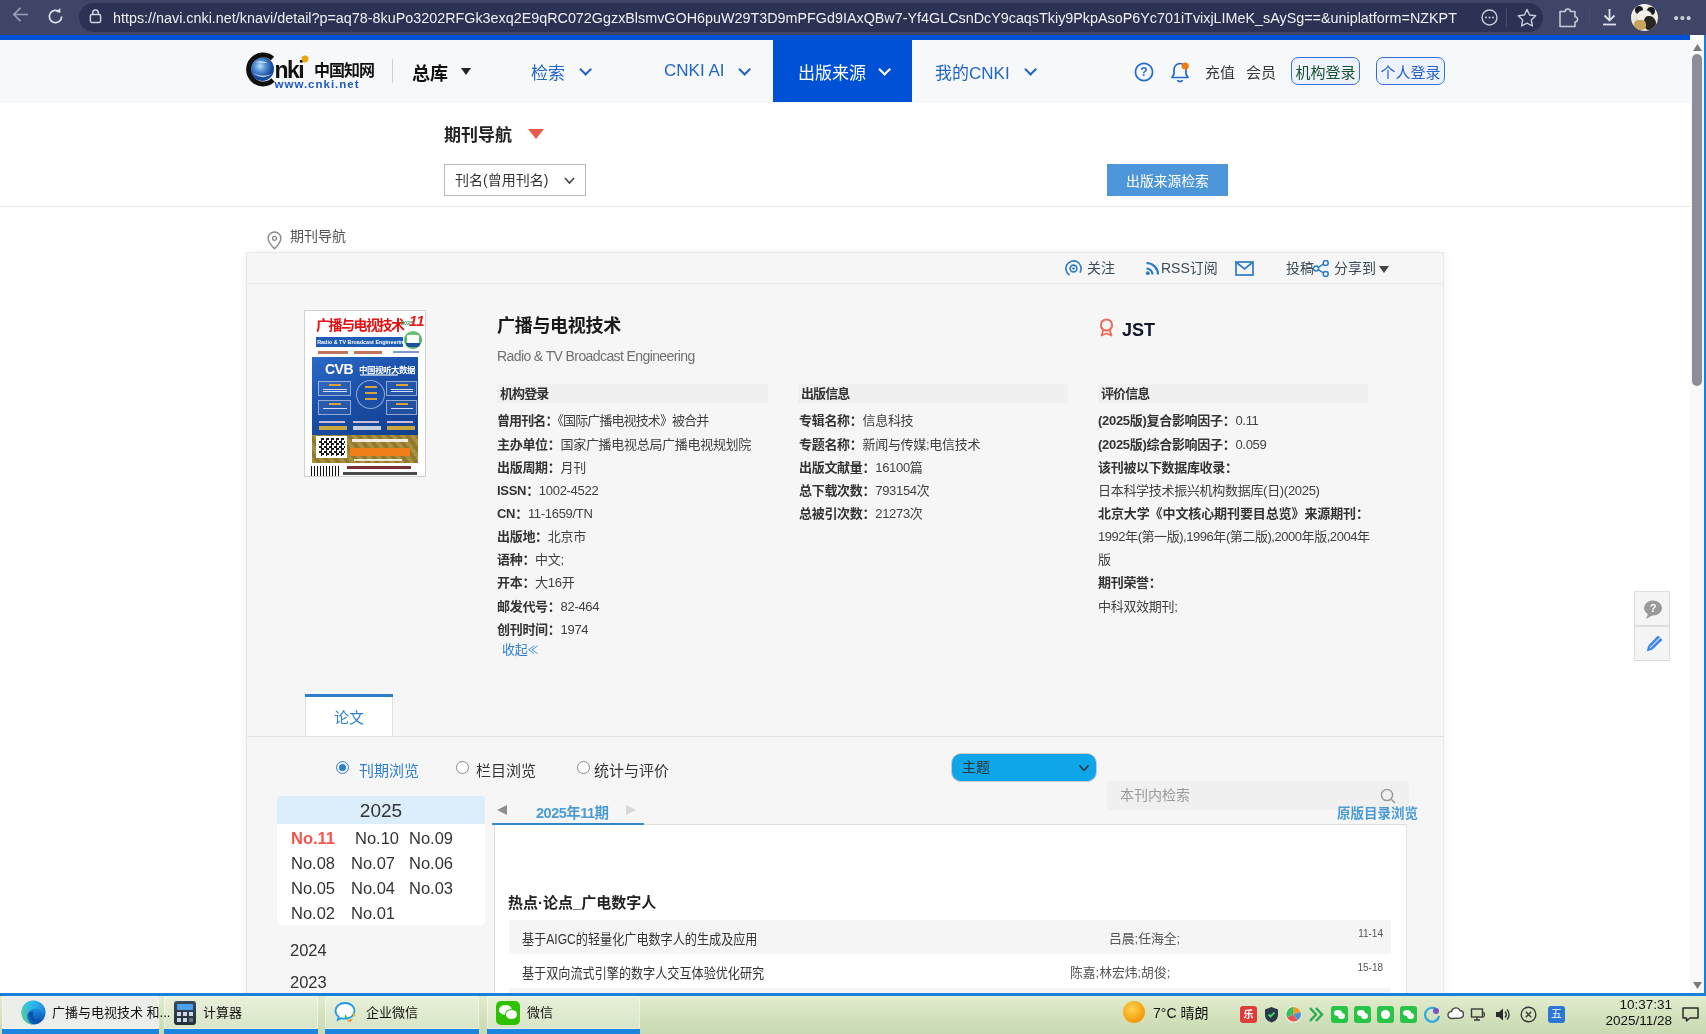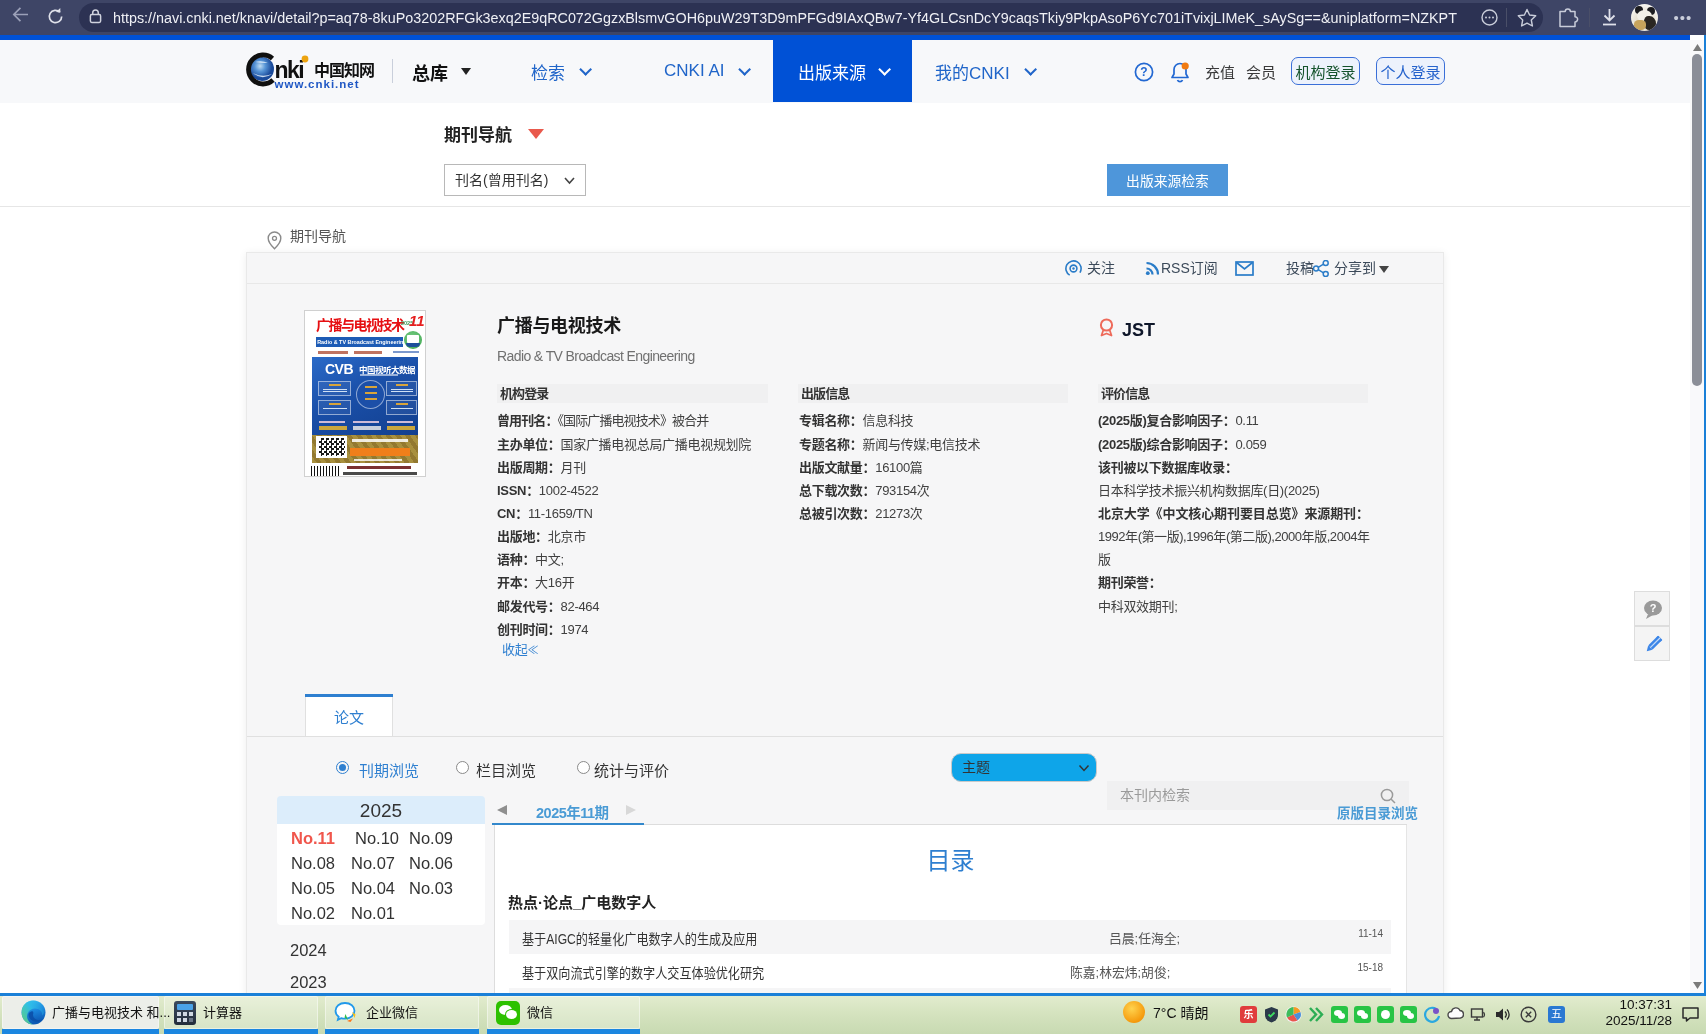--- a/index.html
+++ b/index.html
@@ -314,21 +314,20 @@
   <div class="abs" style="left:43px;top:688px;font-size:16.5px;color:#333;">2024</div>
   <div class="abs" style="left:43px;top:720px;font-size:16.5px;color:#333;">2023</div>
 
   <div class="abs" style="left:250px;top:551.5px;width:0;height:0;border-top:5.5px solid transparent;border-bottom:5.5px solid transparent;border-right:10px solid #8f8f8f;"></div>
   <div class="abs" style="left:289px;top:548px;font-size:14.5px;letter-spacing:-0.5px;font-weight:bold;color:#4a9bd5;">2025年11期</div>
   <div class="abs" style="left:379px;top:551.5px;width:0;height:0;border-top:5.5px solid transparent;border-bottom:5.5px solid transparent;border-left:10px solid #d8d8d8;"></div>
   <div class="abs" style="left:1090px;top:549px;font-size:13.5px;font-weight:bold;color:#4a9bd5;">原版目录浏览</div>
   <div class="abs" style="left:245px;top:570px;width:152px;height:2px;background:#3388cc;"></div>
   <div class="abs" style="left:397px;top:571px;width:763px;height:1px;background:#ddd;"></div>
   <div class="abs" style="left:247px;top:572px;width:913px;height:440px;background:#fff;border-left:1px solid #ddd;border-right:1px solid #e5e5e5;"></div>
-  <div class="abs" style="left:0;top:588px;width:1407px;left:247px;text-align:center;font-size:24px;color:#2e7fd0;width:913px;">目录</div>
   <div class="abs" style="left:261px;top:638px;font-size:15px;font-weight:bold;color:#222;">热点·论点_广电数字人</div>
   <div class="abs" style="left:262px;top:667px;width:882px;height:34px;background:#f5f5f6;"></div>
   <div class="abs arttitle" style="left:275px;top:674.5px;">基于AIGC的轻量化广电数字人的生成及应用</div>
   <div class="abs artauth" style="left:823px;top:674.5px;margin-left:39px;">吕晨;任海全;</div>
   <div class="abs artpage" style="left:1074px;top:674.5px;">11-14</div>
   <div class="abs arttitle" style="left:275px;top:708.5px;">基于双向流式引擎的数字人交互体验优化研究</div>
   <div class="abs artauth" style="left:823px;top:708.5px;">陈嘉;林宏炜;胡俊;</div>
   <div class="abs artpage" style="left:1074px;top:708.5px;">15-18</div>
   <div class="abs" style="left:262px;top:735px;width:882px;height:30px;background:#f5f5f6;"></div>
 </div>

